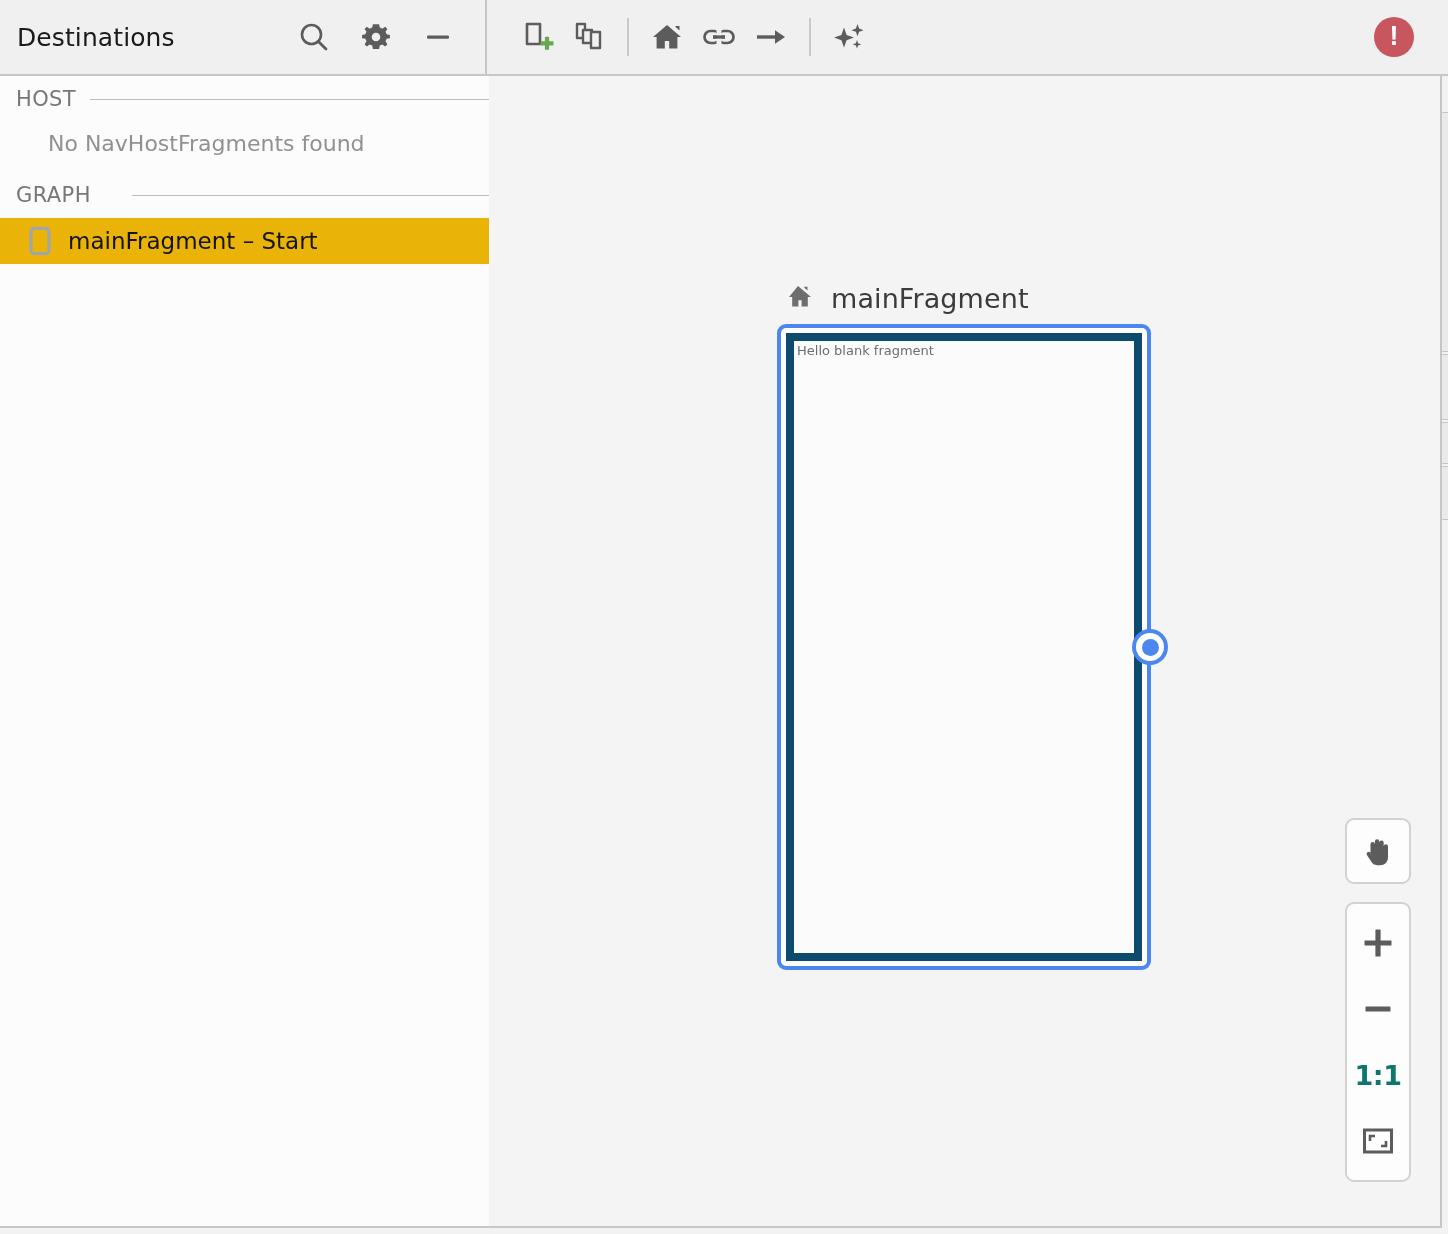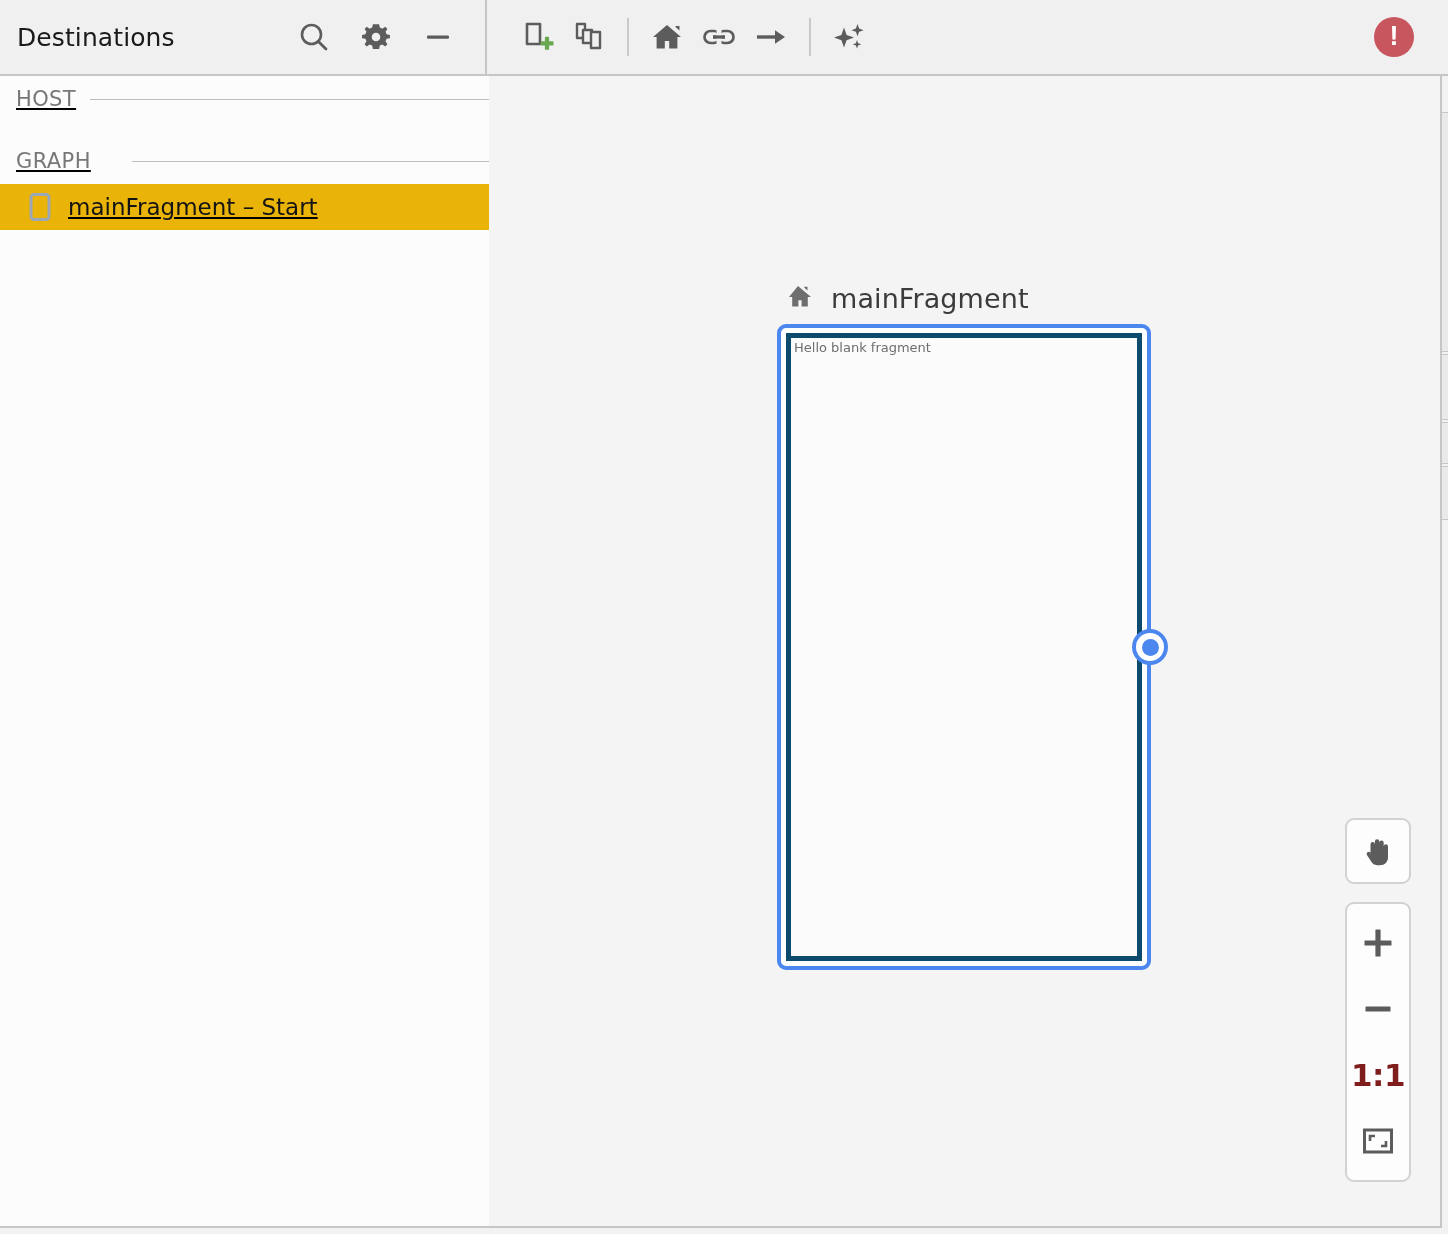--- a/index.html
+++ b/index.html
@@ -83,21 +83,20 @@
   }
 
   
   .sidebar {
     position: absolute; left: 0; top: 76px;
     width: 532px; height: 1152px;
     background: #fcfcfc;
     border-right: 2px solid #c2410c;
     border-bottom: 2px solid #c6c6c6;
     overflow: hidden;
-    text-decoration: underline;
   }
   .group-head {
     display: flex; align-items: center;
     padding: 0 22px 0 16px;
     height: 46px;
   }
   .group-head .gl {
     font-size: 21px; color: #777777;
     letter-spacing: 0.4px; white-space: nowrap;
   }
@@ -148,21 +147,21 @@
   .node-box {
     width: 374px; height: 646px;
     border: 4px solid #4b87ef;
     border-radius: 9px;
     background: #ffffff;
     padding: 5px;
     position: relative;
   }
   .node-inner {
     width: 100%; height: 100%;
-    border: 5px solid #0c4a6e;
+    border: 8px solid #0c4a6e;
     background: #fbfbfb;
     position: relative;
   }
   .node-preview-text {
     position: absolute; left: 3px; top: 2px;
     font-size: 13px; color: #6e6e6e;
     white-space: nowrap;
     font-family: "DejaVu Sans", "Liberation Sans", sans-serif;
   }
   .conn-handle {
@@ -205,22 +204,22 @@
     align-items: center; justify-content: space-around;
     padding: 6px 0;
     cursor: default;
   }
   .zm-btn {
     width: 62px; height: 64px;
     display: flex; align-items: center; justify-content: center;
     cursor: pointer;
   }
   .zm-onetoone {
-    font-size: 31px; font-weight: bold;
-    color: #7f1d1d; letter-spacing: -0.5px;
+    font-size: 27px; font-weight: bold;
+    color: #0f766e; letter-spacing: -0.5px;
     font-family: "DejaVu Sans", "Liberation Sans", sans-serif;
   }
 
   
   .right-stripe {
     position: absolute; right: 0; top: 76px;
     width: 8px; height: 1152px;
     background: #f2f2f2;
     border-left: 2px solid #c6c6c6;
   }
@@ -338,20 +337,21 @@
     </div>
   </div>
 
   <div class="sidebar">
 
     <div class="group-head">
       <span class="gl">HOST</span>
       <span class="grule"></span>
     </div>
 
+    <div class="empty-note">No NavHostFragments found</div>
 
     <div class="group-head" style="margin-top:16px;gap:27px;">
       <span class="gl">GRAPH</span>
       <span class="grule"></span>
     </div>
 
     <div class="dest-row selected">
       <span class="frag-ico">
         <svg width="24" height="32" viewBox="0 0 24 32">
           <rect x="3" y="3.5" width="18" height="25" rx="3" fill="none" stroke="#9aa7b4" stroke-width="3"></rect>

